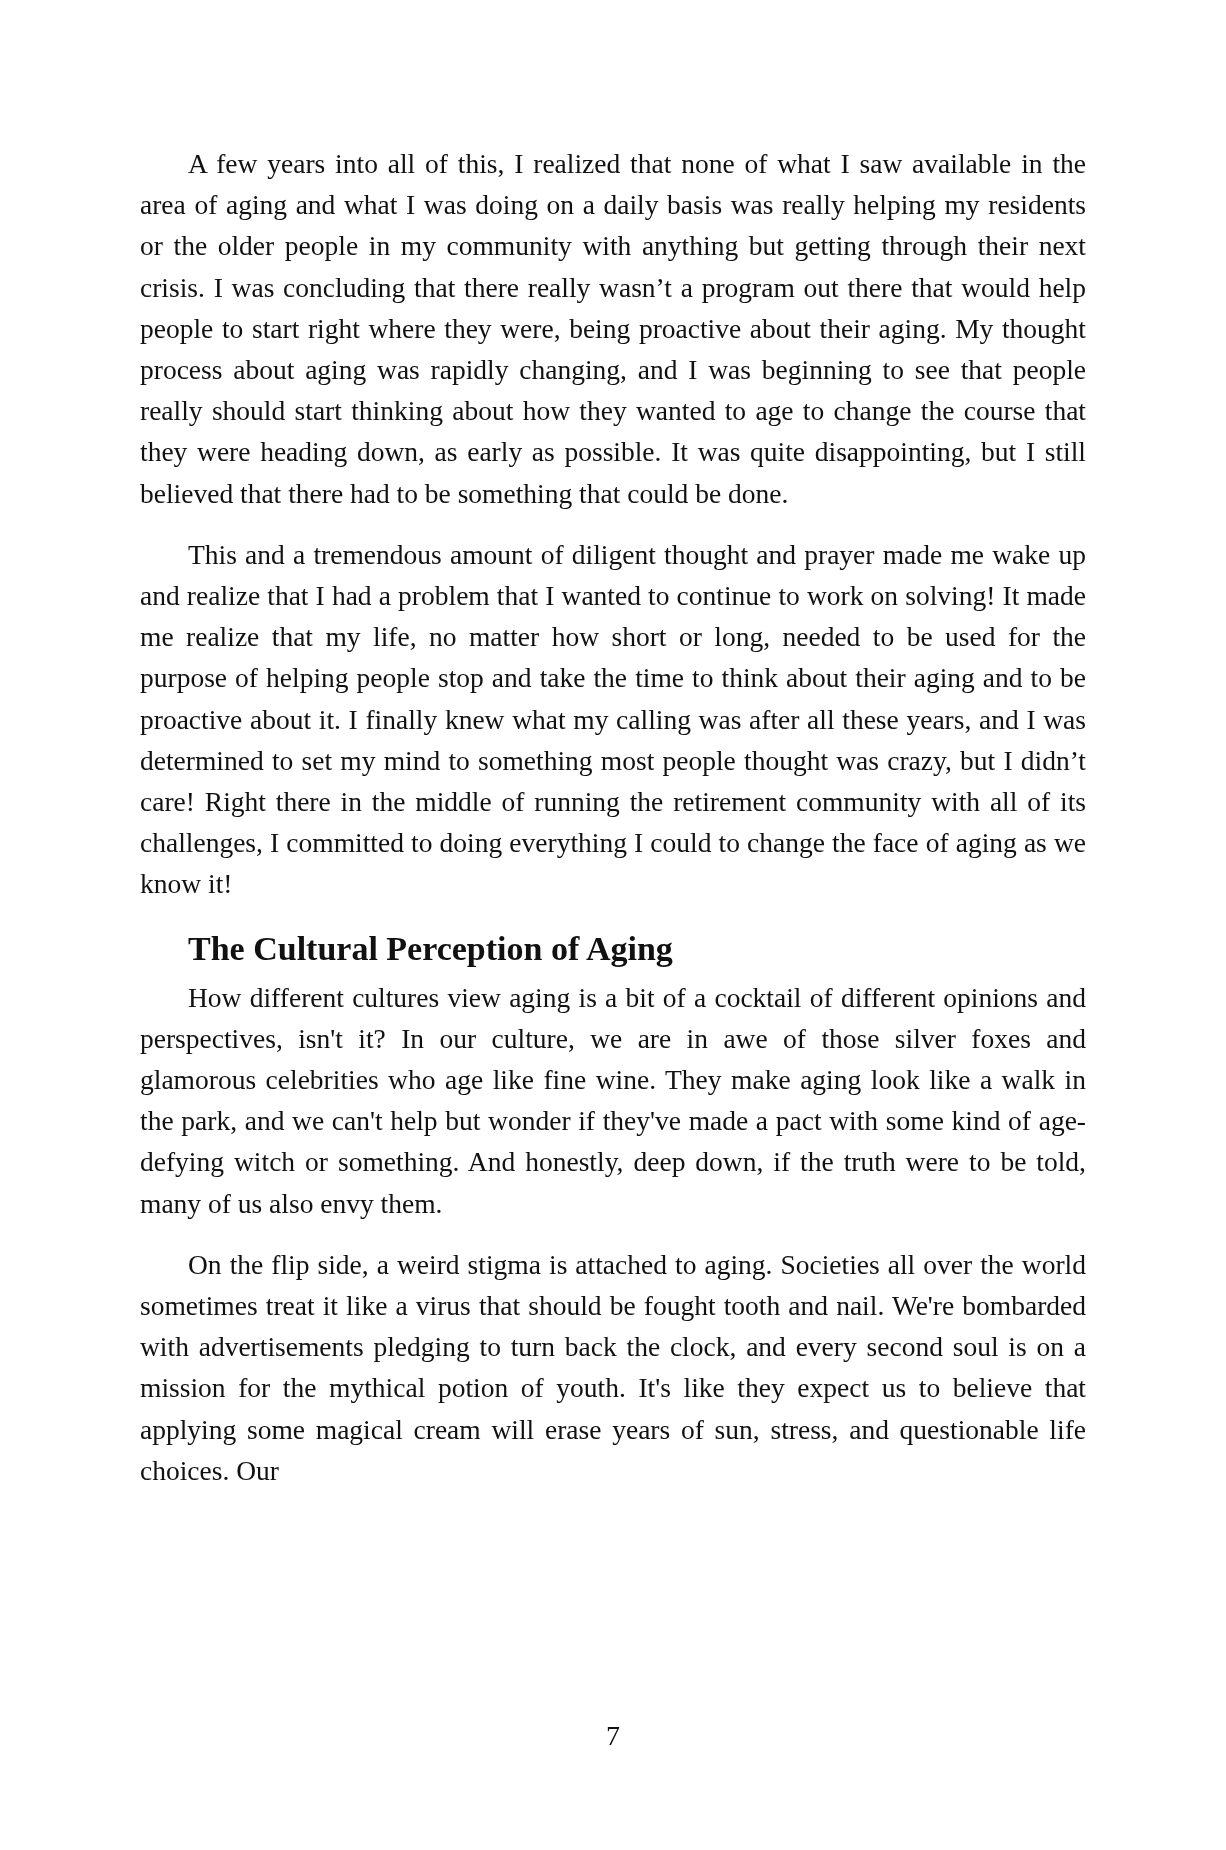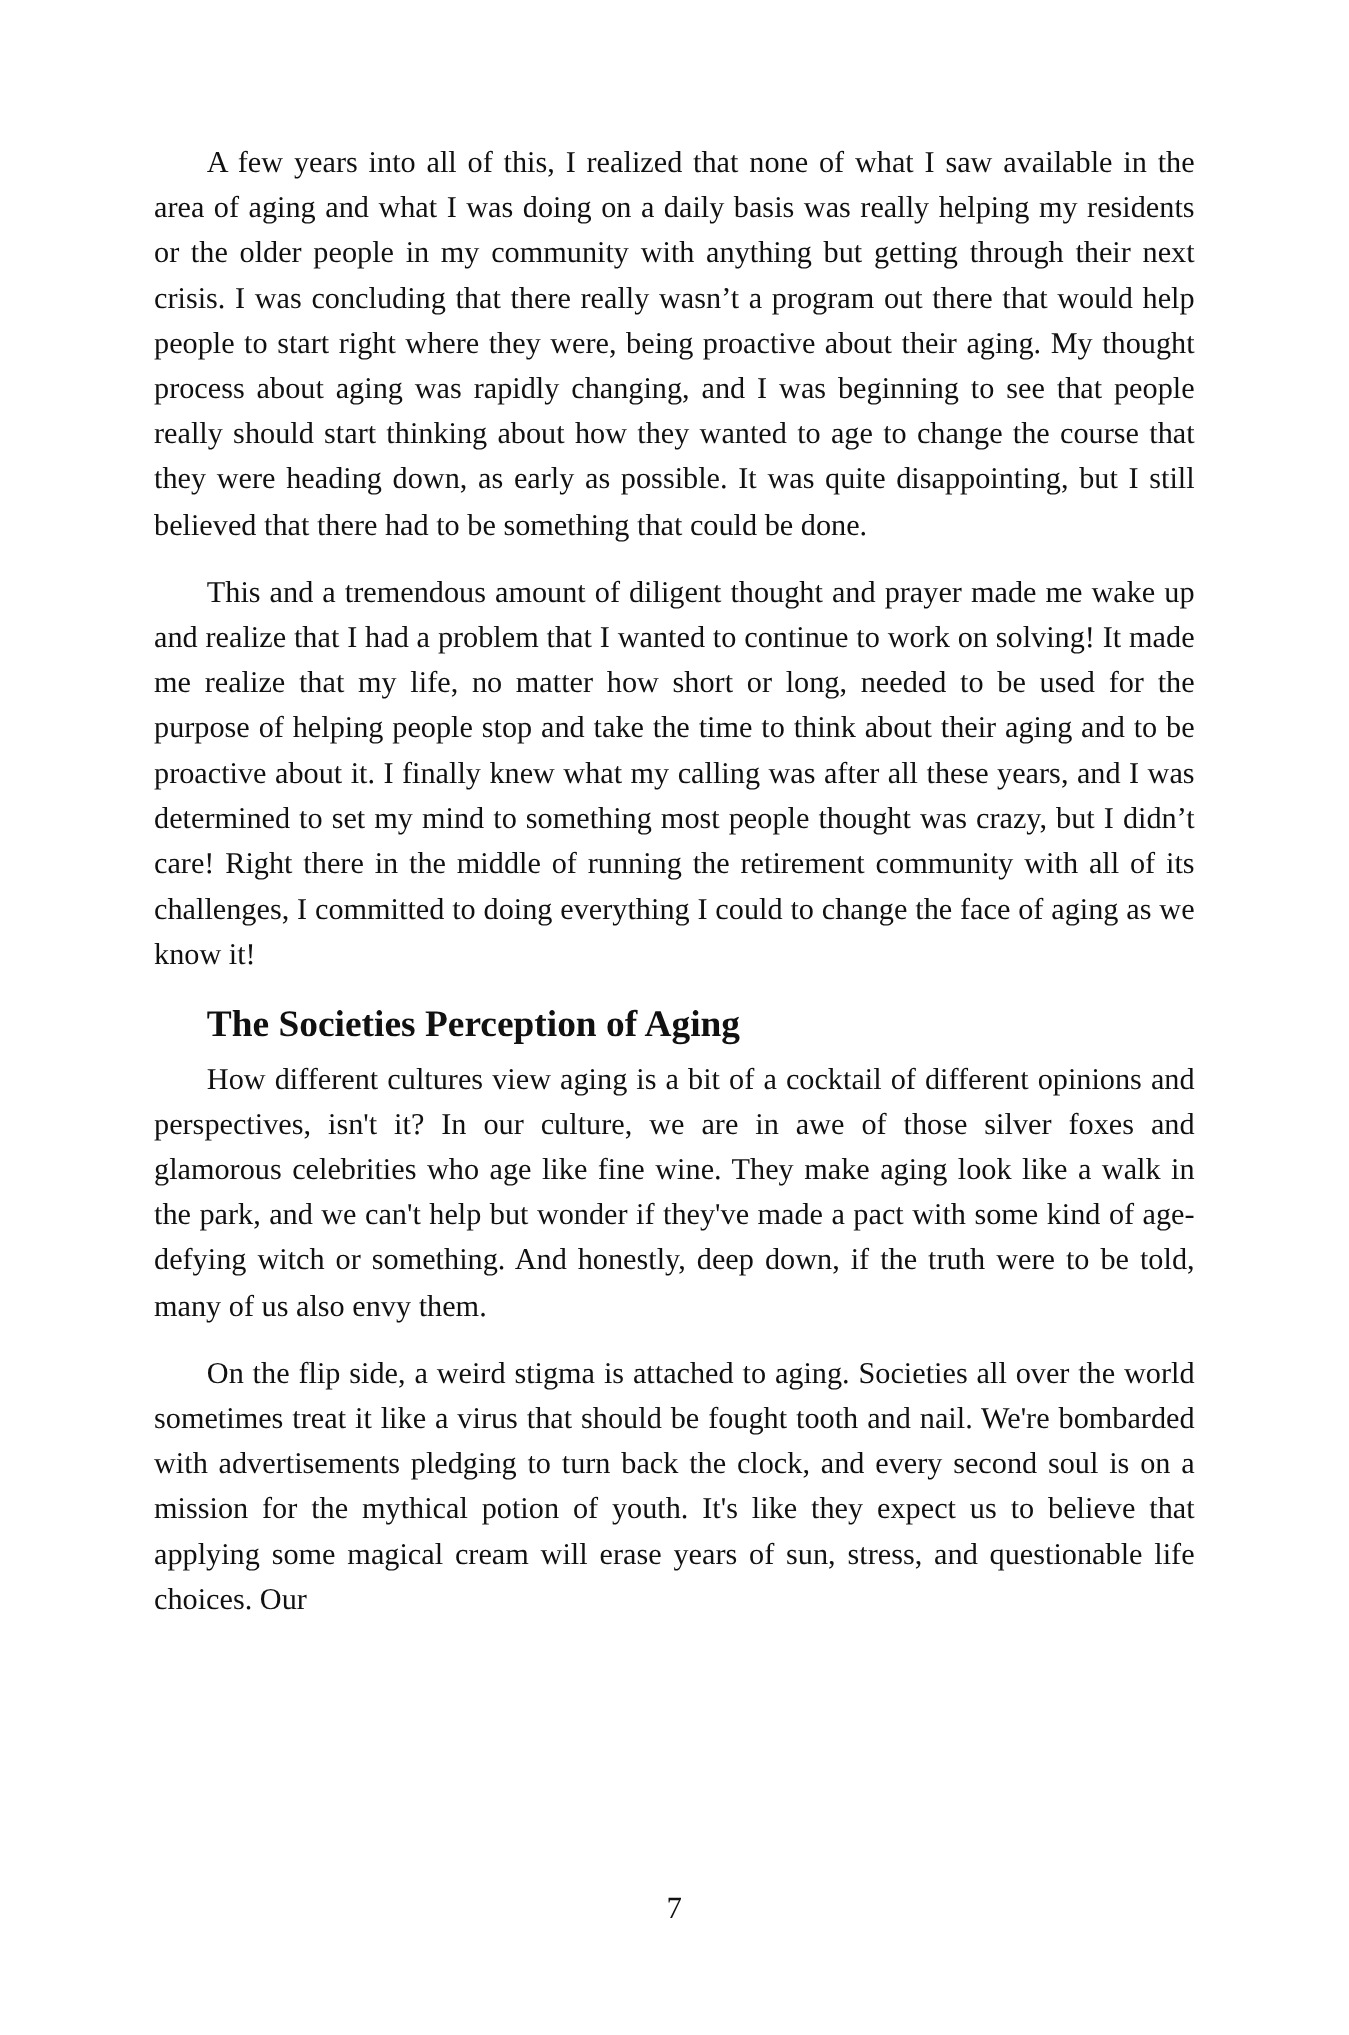--- a/index.html
+++ b/index.html
@@ -1,36 +1,36 @@
 <!DOCTYPE html>
 <html><head>
   <meta charset="utf-8">
   <style>
     html, body { margin: 0; padding: 0; background: #ffffff; }
     body { width: 1226px; height: 1850px; position: relative; overflow: hidden; }
     .page {
-      position: absolute; left: 140px; top: 126px; width: 946px;
+      position: absolute; left: 140px; top: 143px; width: 946px;
       font-family: "Liberation Serif", serif; color: #111111;
       font-size: 27.5px; line-height: 41.2px;
     }
     .para { margin: 0 0 20px 0; text-indent: 48px; text-align: justify; }
     .para.last-before-heading { margin-bottom: 22px; margin-top: 15px; }
     .heading {
       margin: 0 0 6px 48px; font-weight: bold; font-size: 34px; line-height: 44px;
       font-family: "Liberation Serif", serif; color: #111111;
     }
     .page-number {
       position: absolute; left: 0; width: 1226px; top: 1720px; text-align: center;
       font-family: "Liberation Serif", serif; font-size: 28px; color: #111111;
     }
   </style>
 </head>
 <body>
 
 <div class="page">
   <p class="para">A few years into all of this, I realized that none of what I saw available in the area of aging and what I was doing on a daily basis was really helping my residents or the older people in my community with anything but getting through their next crisis. I was concluding that there really wasn’t a program out there that would help people to start right where they were, being proactive about their aging. My thought process about aging was rapidly changing, and I was beginning to see that people really should start thinking about how they wanted to age to change the course that they were heading down, as early as possible. It was quite disappointing, but I still believed that there had to be something that could be done.</p>
   <p class="para last-before-heading">This and a tremendous amount of diligent thought and prayer made me wake up and realize that I had a problem that I wanted to continue to work on solving! It made me realize that my life, no matter how short or long, needed to be used for the purpose of helping people stop and take the time to think about their aging and to be proactive about it. I finally knew what my calling was after all these years, and I was determined to set my mind to something most people thought was crazy, but I didn’t care! Right there in the middle of running the retirement community with all of its challenges, I committed to doing everything I could to change the face of aging as we know it!</p>
-  <h2 class="heading">The Societies Perception of Aging</h2>
+  <h2 class="heading">The Cultural Perception of Aging</h2>
   <p class="para">How different cultures view aging is a bit of a cocktail of different opinions and perspectives, isn't it? In our culture, we are in awe of those silver foxes and glamorous celebrities who age like fine wine. They make aging look like a walk in the park, and we can't help but wonder if they've made a pact with some kind of age-defying witch or something. And honestly, deep down, if the truth were to be told, many of us also envy them.</p>
   <p class="para">On the flip side, a weird stigma is attached to aging. Societies all over the world sometimes treat it like a virus that should be fought tooth and nail. We're bombarded with advertisements pledging to turn back the clock, and every second soul is on a mission for the mythical potion of youth. It's like they expect us to believe that applying some magical cream will erase years of sun, stress, and questionable life choices. Our</p>
 </div>
 
 <div class="page-number">7</div>
 
 </body></html>

